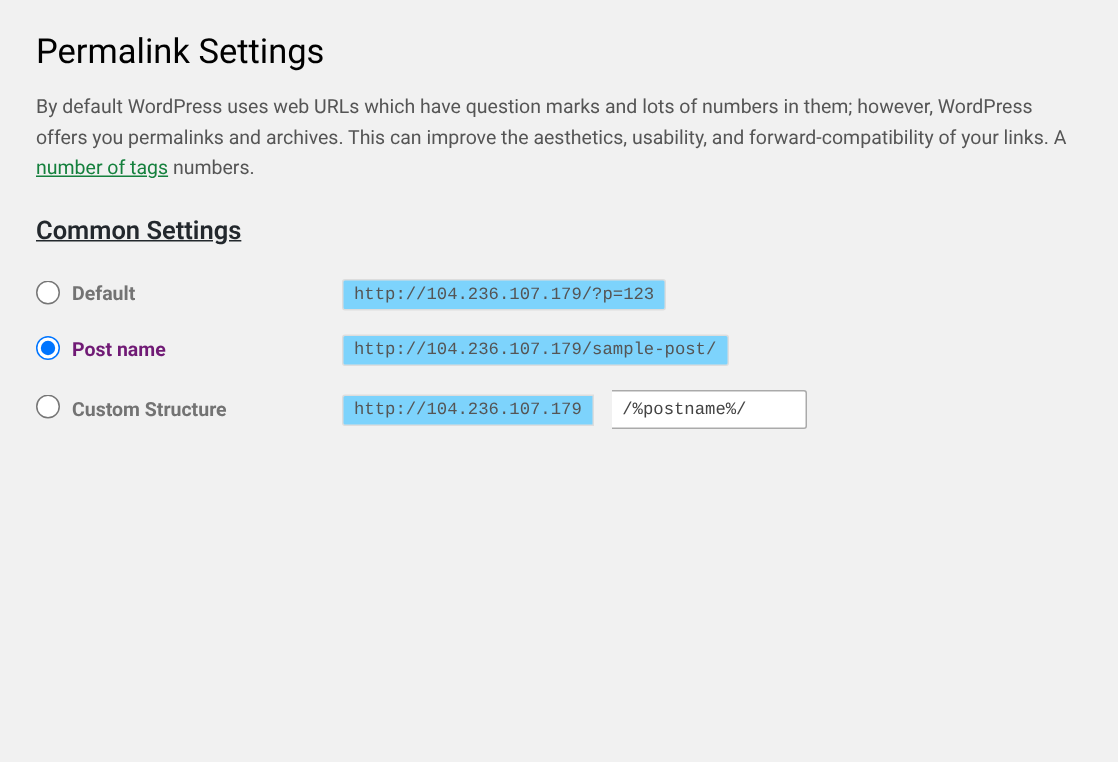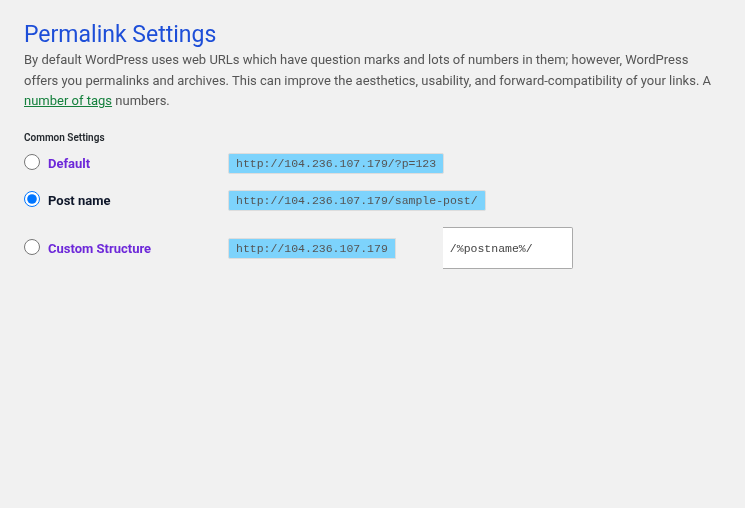--- a/index.html
+++ b/index.html
@@ -14,42 +14,44 @@
       background-color: #f1f1f1;
       color: #444;
       padding: 20px 24px;
       width: 745px;
       min-height: 508px;
     }
 
     h1.page-title {
       font-size: 23px;
       font-weight: 400;
-      color: #1d4ed8;
+      color: #000000;
+      margin-bottom: 12px;
       line-height: 1.3;
     }
 
     .description {
       font-size: 13px;
       color: #555;
       line-height: 1.6;
       margin-bottom: 20px;
       max-width: 700px;
     }
 
     .description a {
       color: #15803d;
       text-decoration: underline;
     }
 
     h2.section-title {
-      font-size: 10px;
+      font-size: 17px;
       font-weight: 600;
       color: #23282d;
-      margin-bottom: 2px;
+      margin-bottom: 14px;
+      text-decoration: underline;
     }
 
     .settings-table {
       width: 100%;
       border-collapse: collapse;
     }
 
     .settings-table tr {
       vertical-align: middle;
     }
@@ -61,21 +63,21 @@
 
     .radio-cell {
       width: 24px;
       padding-right: 4px;
     }
 
     .label-cell {
       width: 180px;
       font-weight: 700;
       font-size: 13px;
-      color: #6d28d9;
+      color: #737373;
     }
 
     .value-cell {
       padding-left: 8px;
     }
 
     .url-display {
       display: inline-block;
       background-color: #7dd3fc;
       border: 1px solid #ddd;
@@ -99,37 +101,36 @@
     .url-input {
       font-family: "Courier New", Courier, monospace;
       font-size: 11.5px;
       padding: 3px 7px;
       border: 1px solid #aaa;
       border-left: none;
       border-radius: 0 2px 2px 0;
       background: #fff;
       color: #444;
       width: 130px;
-      height: 42px;
-      margin-left: 35px;
+      height: 26px;
     }
 
     input[type="radio"] {
       width: 16px;
       height: 16px;
       cursor: pointer;
       margin: 0;
     }
 
     .radio-label {
       cursor: pointer;
     }
 
     tr.selected-row .label-cell {
-      color: #0f172a;
+      color: #701a75;
     }
   </style>
 </head>
 <body>
 
 <h1 class="page-title">Permalink Settings</h1>
 
 <p class="description">
   <span>By default WordPress uses web URLs which have question marks and lots of numbers in them; however, WordPress offers you permalinks and archives. This can improve the aesthetics, usability, and forward-compatibility of your links. A </span><a href="#">number of tags</a><span> numbers.</span>
 </p>

